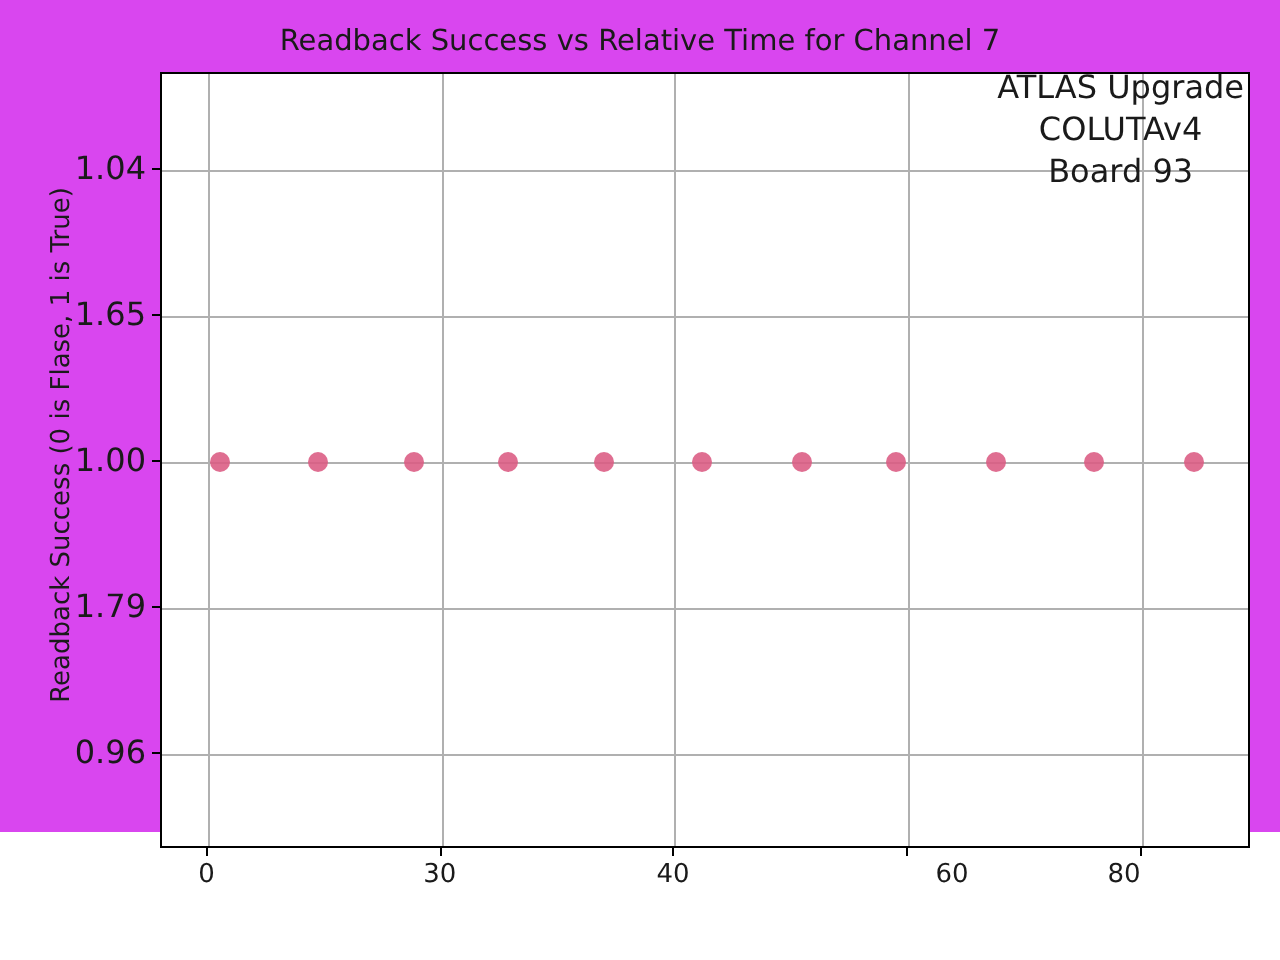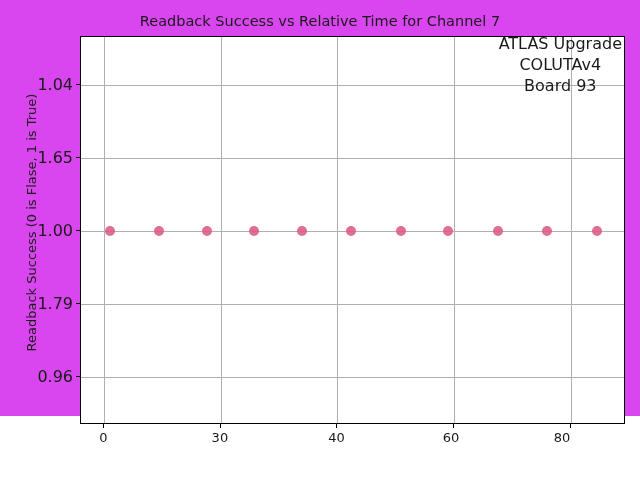--- a/index.html
+++ b/index.html
@@ -181,21 +181,21 @@
   </div>
 
   <div id="xticks-layer">
       <div class="xtick-mark" style="left: 103.316px;"></div>
       <div class="xtick-label" style="left: 103.316px;">0</div>
       <div class="xtick-mark" style="left: 219.893px;"></div>
       <div class="xtick-label" style="left: 219.893px;">30</div>
       <div class="xtick-mark" style="left: 336.471px;"></div>
       <div class="xtick-label" style="left: 336.471px;">40</div>
       <div class="xtick-mark" style="left: 453.048px;"></div>
-      <div class="xtick-label" style="left: 451px;">60</div>
+      <div class="xtick-label" style="left: 476px;">60</div>
       <div class="xtick-mark" style="left: 569.626px;"></div>
       <div class="xtick-label" style="left: 562px;">80</div>
     </div>
   <div id="yticks-layer">
       <div class="ytick-mark" style="top: 376.415px;"></div>
       <div class="ytick-label" style="top: 376.415px;">0.96</div>
       <div class="ytick-mark" style="top: 303.208px;"></div>
       <div class="ytick-label" style="top: 303.208px;">1.79</div>
       <div class="ytick-mark" style="top: 230px;"></div>
       <div class="ytick-label" style="top: 230px;">1.00</div>

